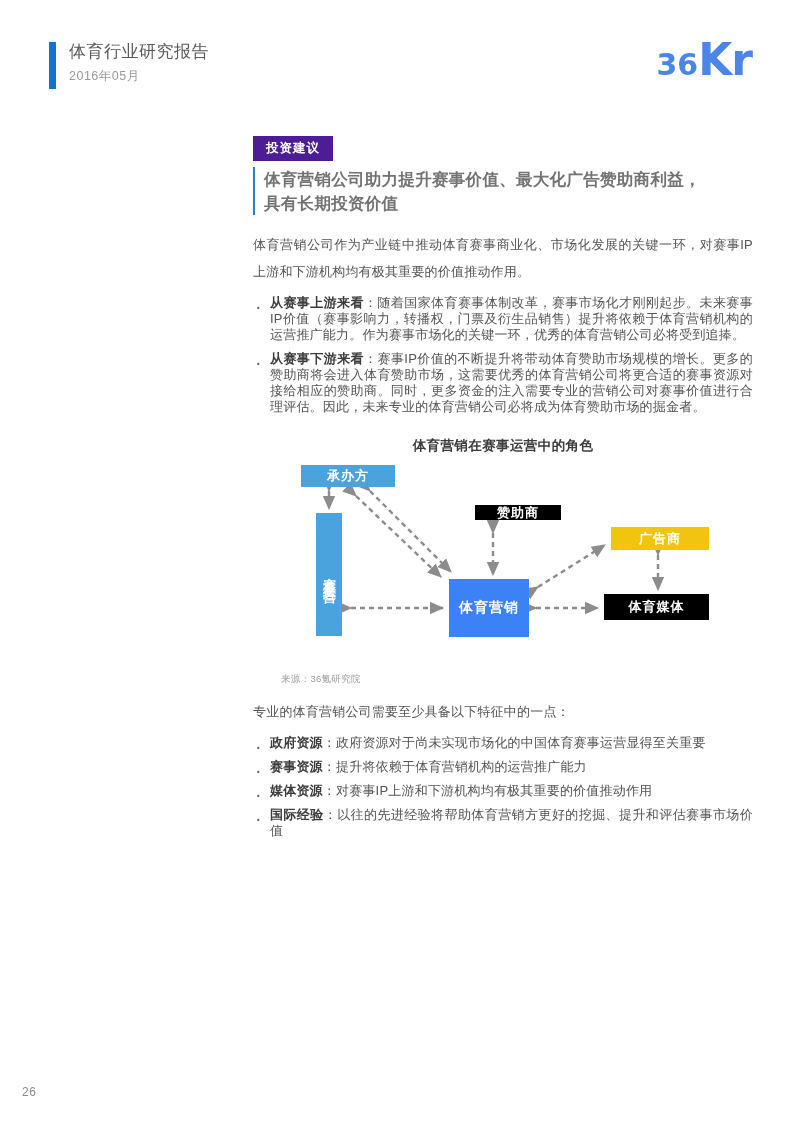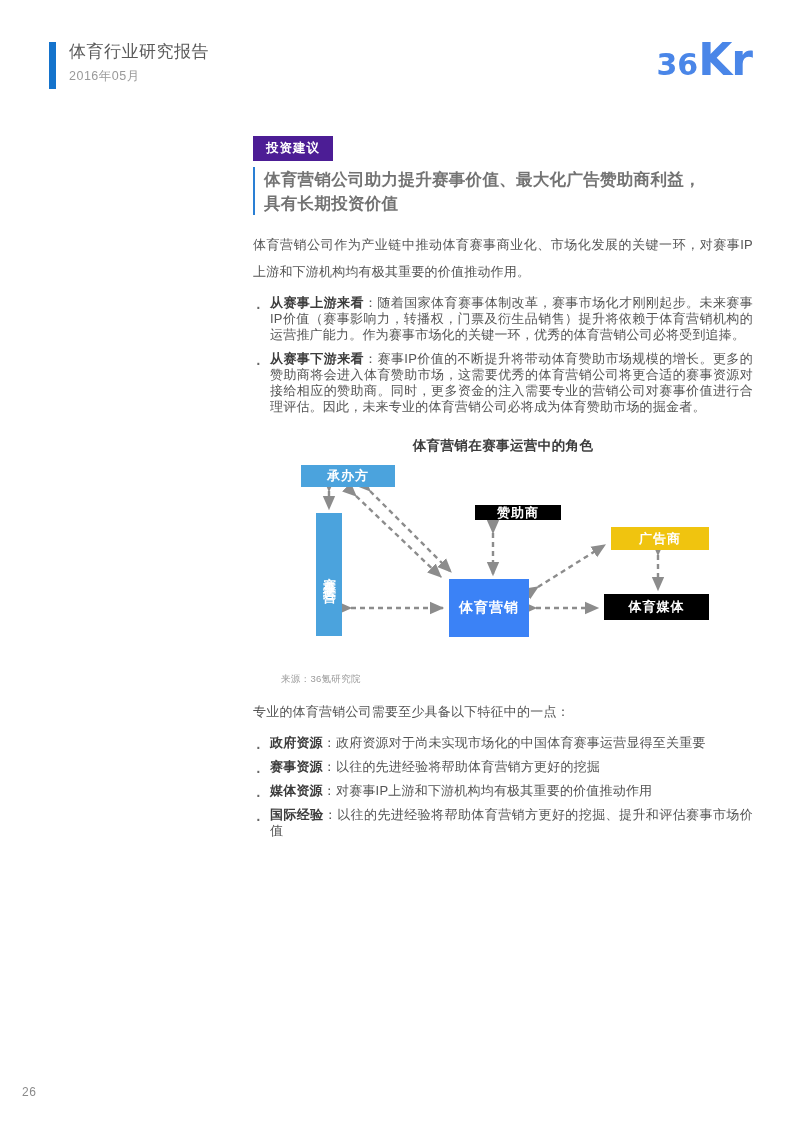--- a/index.html
+++ b/index.html
@@ -268,21 +268,21 @@
   </div>
 
   
   <div class="para">专业的体育营销公司需要至少具备以下特征中的一点：</div>
 
   <div class="bullet-list">
     <div class="bullet">
       <b>政府资源</b><span>：政府资源对于尚未实现市场化的中国体育赛事运营显得至关重要</span>
     </div>
     <div class="bullet">
-      <b>赛事资源</b><span>：以往的先进经验将帮助体育营销方更好的挖掘</span>
+      <b>赛事资源</b><span>：提升将依赖于体育营销机构的运营推广能力</span>
     </div>
     <div class="bullet">
       <b>媒体资源</b><span>：对赛事IP上游和下游机构均有极其重要的价值推动作用</span>
     </div>
     <div class="bullet">
       <b>国际经验</b><span>：以往的先进经验将帮助体育营销方更好的挖掘、提升和评估赛事市场价值</span>
     </div>
   </div>
 
 </div>

